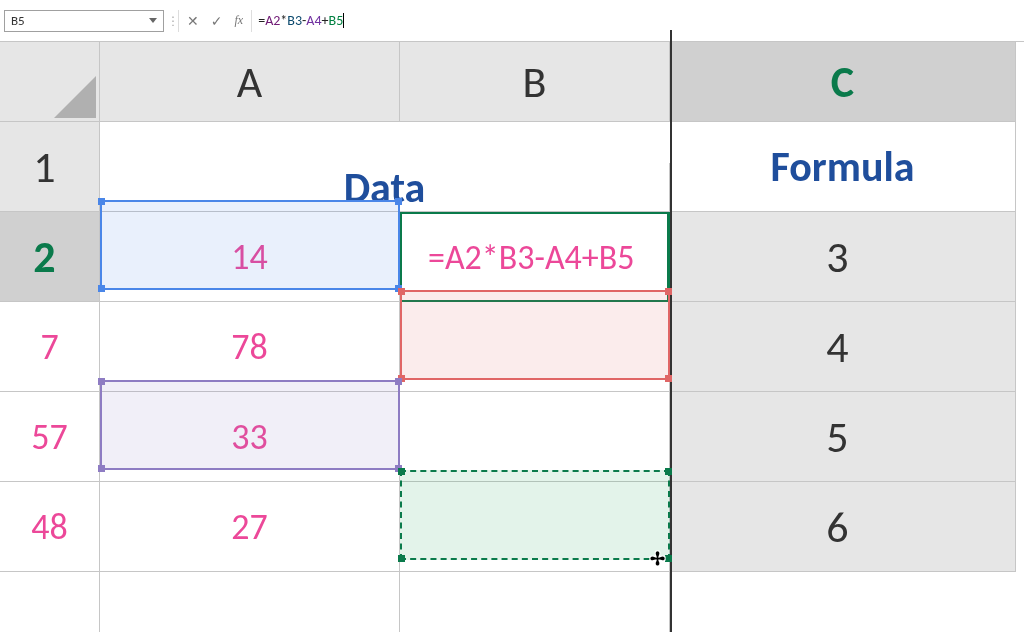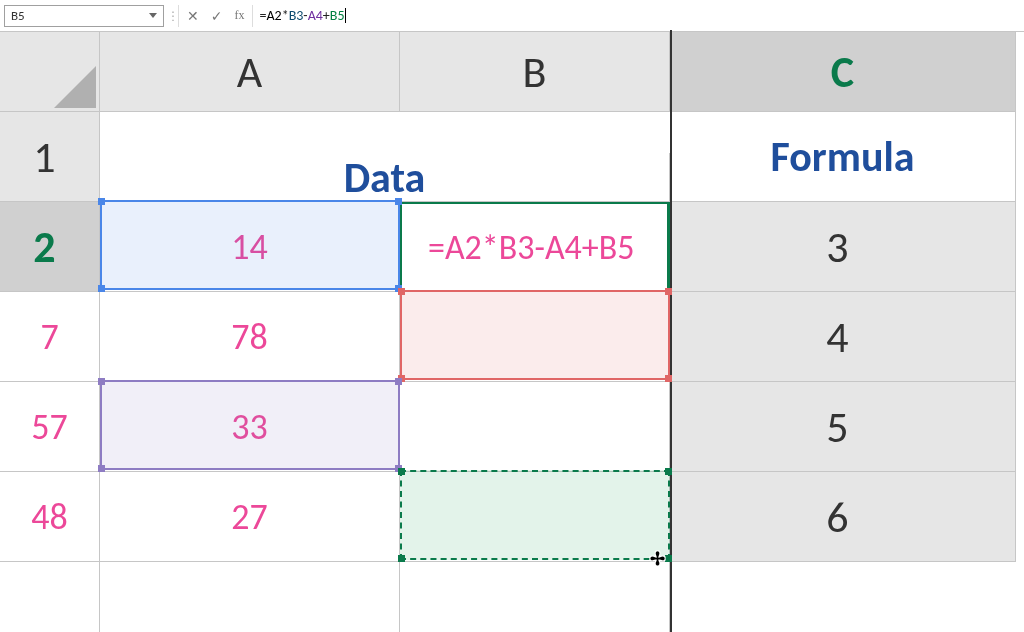--- a/index.html
+++ b/index.html
@@ -8,21 +8,21 @@
       background: #fff;
       width: 1024px;
       height: 632px;
       overflow: hidden;
       position: relative;
     }
     
     .formula-bar {
       display: flex;
       align-items: center;
-      height: 32px;
+      height: 42px;
       border-bottom: 1px solid #c6c6c6;
       background: #fff;
       font-size: 13px;
     }
     .name-box {
       width: 160px;
       height: 22px;
       border: 1px solid #a0a0a0;
       display: flex;
       align-items: center;
@@ -48,33 +48,33 @@
     }
     .fb-btns {
       display: flex;
       align-items: center;
       gap: 12px;
       padding: 0 8px;
       border-left: 1px solid #ddd;
       height: 22px;
     }
     .fb-btn { color: #777; cursor: pointer; font-size: 14px; font-family: 'Segoe UI', sans-serif; }
-    .fb-btn.fx { font-family: 'Times New Roman', serif; font-size: 12px; }
+    .fb-btn.fx { font-style: italic; font-family: 'Times New Roman', serif; font-size: 12px; }
     .formula-input {
       flex: 1;
       height: 22px;
       border-left: 1px solid #ddd;
       padding: 0 6px;
       display: flex;
       align-items: center;
       font-size: 14px;
       font-family: Calibri, Arial, sans-serif;
     }
     .formula-input .op { color: #222; }
-    .tok-blue { color: #000000; }
+    .tok-blue { color: #701a75; }
     .tok-red { color: #0c4a6e; }
     .tok-purple { color: #7030a0; }
     .tok-green { color: #008040; }
     .caret {
       width: 1px; height: 15px; background: #000;
       display: inline-block; vertical-align: middle;
     }
     
     .grid {
       display: grid;

